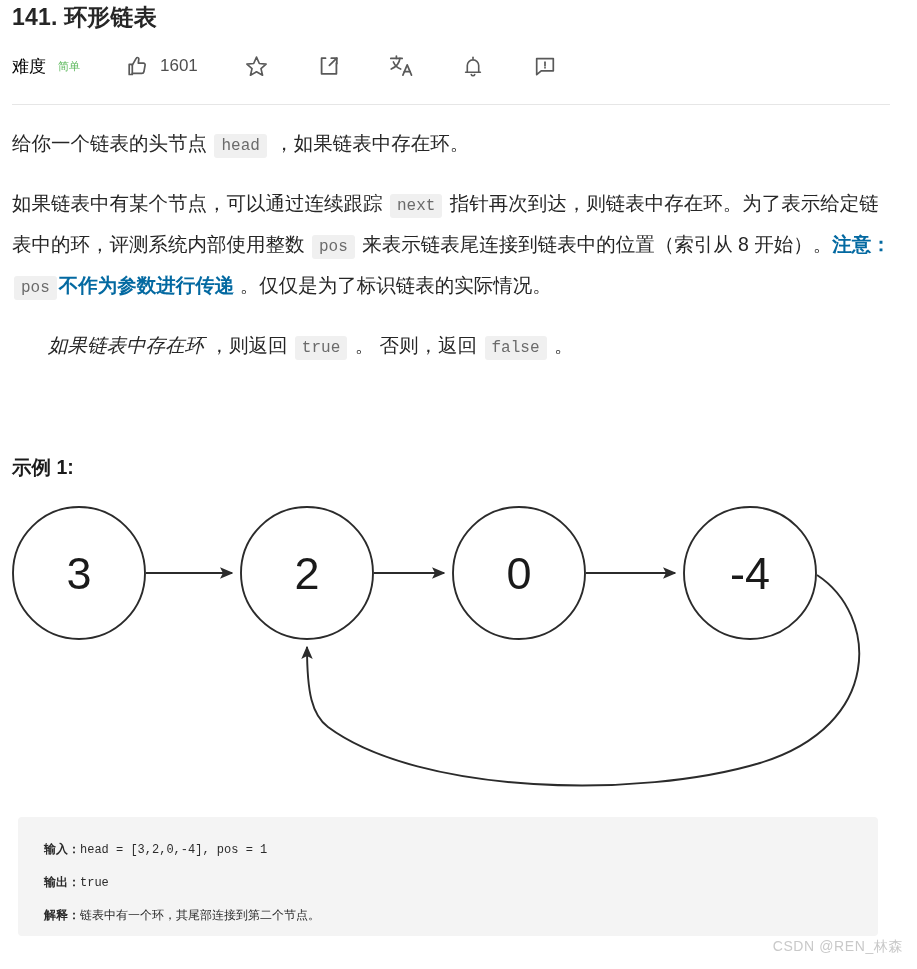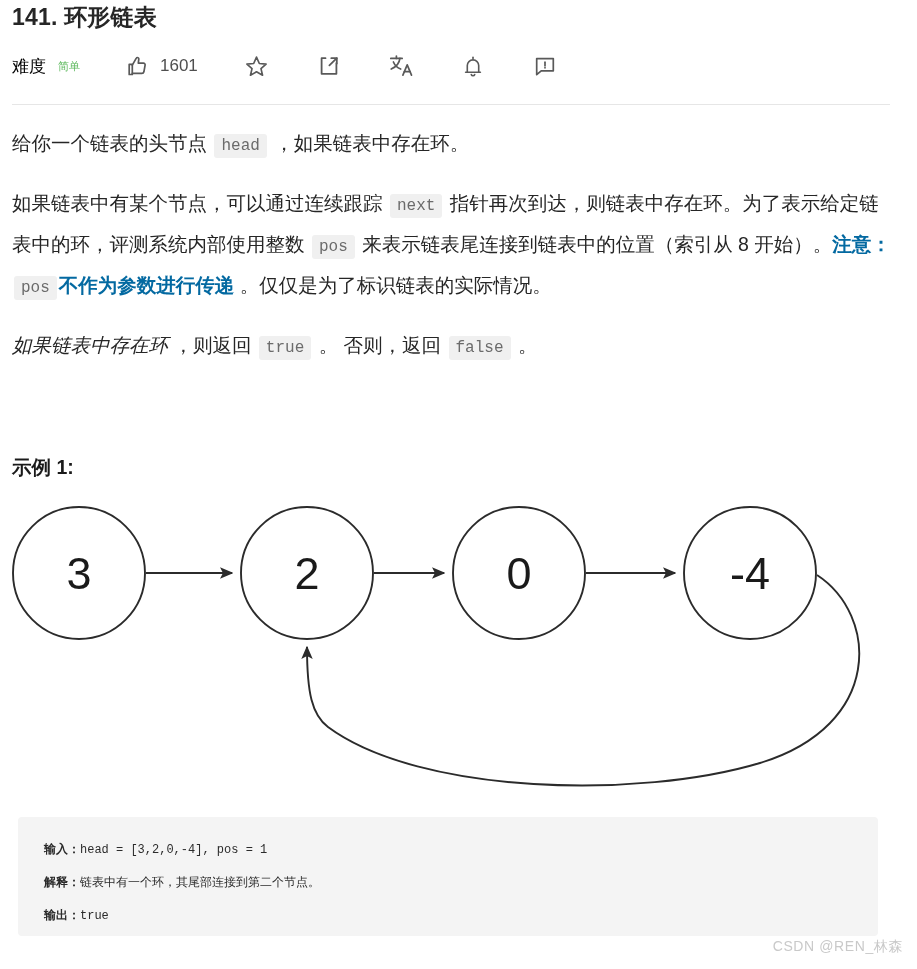--- a/index.html
+++ b/index.html
@@ -87,21 +87,21 @@
     top: 124px;
     width: 880px;
   }
   .para {
     font-size: 19.5px;
     line-height: 38px;
     color: #262626;
     margin: 0 0 19px 0;
     text-align: left;
   }
-  .para.tight { margin-bottom: 14px; }
+  .para.tight { margin-bottom: 14px; margin-left: 36px; }
   code.inline {
     font-family: Liberation Mono, monospace;
     font-size: 16px;
     background: #f0f0f0;
     color: #6b6b6b;
     border-radius: 3px;
     padding: 3px 7px;
     margin: 0 2px;
     white-space: nowrap;
   }
@@ -269,17 +269,17 @@
       <g>
         <circle cx="750" cy="78" r="66" fill="#ffffff" stroke="#2b2b2b" stroke-width="1.9"></circle>
         <text x="750" y="78" text-anchor="middle" dominant-baseline="central" font-family="Liberation Sans, sans-serif" font-size="45" fill="#1a1a1a">-4</text>
       </g>
     </g>
   </svg>
 </div>
 
 <div class="code-block">
   <div class="code-line"><span class="code-key">输入：</span><span>head = [3,2,0,-4], pos = 1</span></div>
+  <div class="code-line"><span class="code-key">输出：</span><span>true</span></div>
   <div class="code-line"><span class="code-key">解释：</span><span>链表中有一个环，其尾部连接到第二个节点。</span></div>
-  <div class="code-line"><span class="code-key">输出：</span><span>true</span></div>
 </div>
 
 <div class="watermark">CSDN @REN_林森</div>
 
 </body></html>

